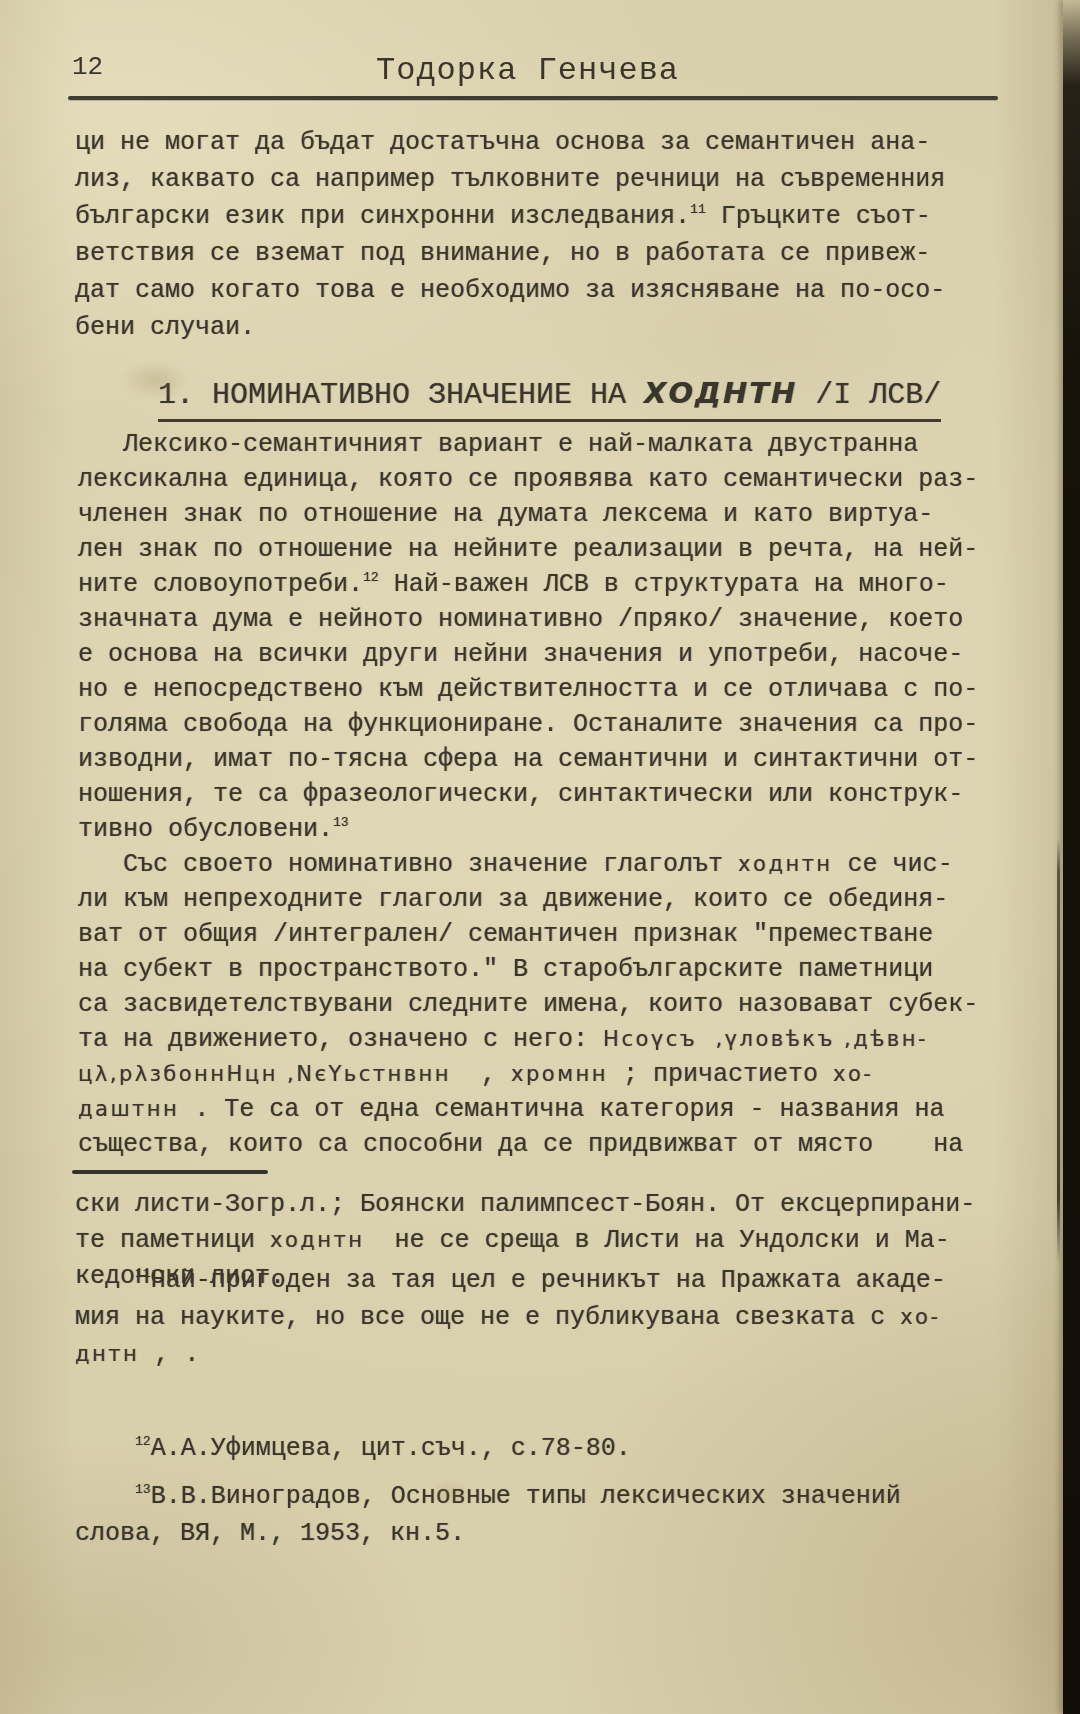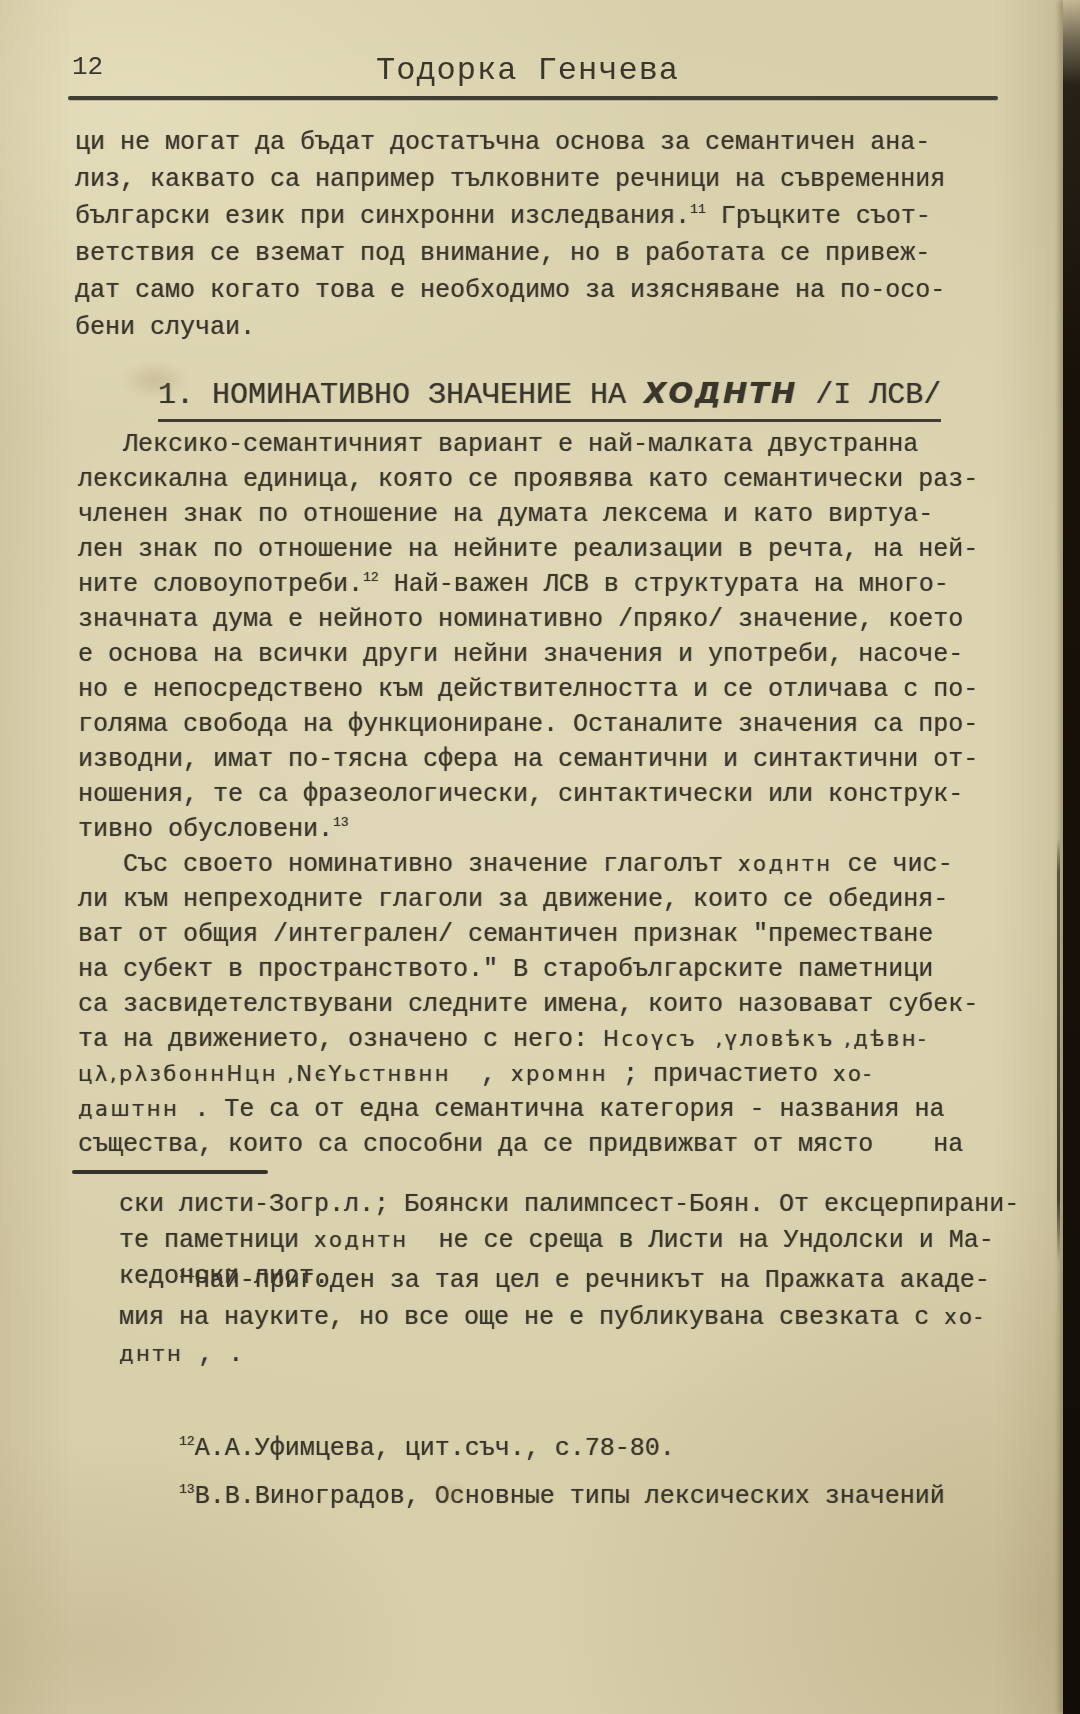--- a/index.html
+++ b/index.html
@@ -35,21 +35,21 @@
 
   #section-heading{left:158px;top:378px;font-size:30px;}
   #section-heading .tline{display:inline-block;border-bottom:3.5px solid #423c32;padding-bottom:9px;line-height:30px;}
 
   #main-text{left:78px;top:428px;font-size:25px;}
   #main-text .tline{height:35px;line-height:33px;}
 
   #footnote-separator{left:72px;top:1170px;width:196px;height:3.5px;background:#36312a;border-radius:2px;}
 
   .footnote{left:75px;font-size:25px;}
-  .footnote .tline{height:36px;line-height:33px;margin-left:44px;}
+  .footnote .tline{height:36px;line-height:33px;}
   #footnote-continuation{top:1188px;}
   #footnote-11{top:1264px;}
   #footnote-11 .tline{height:37px;}
   #footnote-12{top:1432px;text-align:right;}
   #footnote-13{top:1480px;}
   #footnote-13 .tline{height:37px;}
 
   #scan-edge-shadow{top:0;right:0;width:17px;height:100%;
     background:linear-gradient(180deg, rgba(19,14,8,0) 0%, rgba(19,14,8,0.45) 2.2%, rgba(22,16,10,0.9) 5%, #171109 22%, #120d07 100%);
     box-shadow:-4px 0 5px rgba(70,58,36,0.30);}
@@ -72,18 +72,18 @@
 
 <div class="abs textblock" id="section-heading"><div class="tline"><span class="sg-n">1. НОМИНАТИВНО ЗНАЧЕНИЕ НА </span><span class="sg-ocsh">ХОДНТН</span><span class="sg-n"> /I ЛСВ/</span></div></div>
 
 <div class="abs textblock" id="main-text"><div class="tline"><span class="sg-n">   Лексико-семантичният вариант е най-малката двустранна</span></div><div class="tline"><span class="sg-n">лексикална единица, която се проявява като семантически раз-</span></div><div class="tline"><span class="sg-n">членен знак по отношение на думата лексема и като виртуа-</span></div><div class="tline"><span class="sg-n">лен знак по отношение на нейните реализации в речта, на ней-</span></div><div class="tline"><span class="sg-n">ните словоупотреби.</span><span class="sg-sup">12</span><span class="sg-n"> Най-важен ЛСВ в структурата на много-</span></div><div class="tline"><span class="sg-n">значната дума е нейното номинативно /пряко/ значение, което</span></div><div class="tline"><span class="sg-n">е основа на всички други нейни значения и употреби, насоче-</span></div><div class="tline"><span class="sg-n">но е непосредствено към действителността и се отличава с по-</span></div><div class="tline"><span class="sg-n">голяма свобода на функциониране. Останалите значения са про-</span></div><div class="tline"><span class="sg-n">изводни, имат по-тясна сфера на семантични и синтактични от-</span></div><div class="tline"><span class="sg-n">ношения, те са фразеологически, синтактически или конструк-</span></div><div class="tline"><span class="sg-n">тивно обусловени.</span><span class="sg-sup">13</span></div><div class="tline"><span class="sg-n">   Със своето номинативно значение глаголът </span><span class="sg-ocs">ходнтн</span><span class="sg-n"> се чис-</span></div><div class="tline"><span class="sg-n">ли към непреходните глаголи за движение, които се обединя-</span></div><div class="tline"><span class="sg-n">ват от общия /интегрален/ семантичен признак "преместване</span></div><div class="tline"><span class="sg-n">на субект в пространството." В старобългарските паметници</span></div><div class="tline"><span class="sg-n">са засвидетелствувани следните имена, които назовават субек-</span></div><div class="tline"><span class="sg-n">та на движението, означено с него: </span><span class="sg-ocs">Нсоүсъ  ,үловѣкъ ,дѣвн-</span></div><div class="tline"><span class="sg-ocs">цλ,рλзбоннНцн ,NєҮьстнвнн</span><span class="sg-n">  , </span><span class="sg-ocs">хромнн</span><span class="sg-n"> ; причастието </span><span class="sg-ocs">хо-</span></div><div class="tline"><span class="sg-ocs">даштнн</span><span class="sg-n"> . Те са от една семантична категория - названия на</span></div><div class="tline"><span class="sg-n">същества, които са способни да се придвижват от място    на</span></div></div>
 
 <div class="abs" id="footnote-separator"></div>
 
 <div class="abs textblock footnote" id="footnote-continuation"><div class="tline"><span class="sg-n">ски листи-Зогр.л.; Боянски палимпсест-Боян. От ексцерпирани-</span></div><div class="tline"><span class="sg-n">те паметници </span><span class="sg-ocs">ходнтн</span><span class="sg-n">  не се среща в Листи на Ундолски и Ма-</span></div><div class="tline"><span class="sg-n">кедонски лист.</span></div></div>
 <div class="abs textblock footnote" id="footnote-11"><div class="tline"><span class="sg-n">    </span><span class="sg-sup">11</span><span class="sg-n">Най-пригоден за тая цел е речникът на Пражката акаде-</span></div><div class="tline"><span class="sg-n">мия на науките, но все още не е публикувана свезката с </span><span class="sg-ocs">хо-</span></div><div class="tline"><span class="sg-ocs">днтн</span><span class="sg-n"> , .</span></div></div>
 <div class="abs textblock footnote" id="footnote-12"><div class="tline"><span class="sg-n">    </span><span class="sg-sup">12</span><span class="sg-n">А.А.Уфимцева, цит.съч., с.78-80.</span></div></div>
-<div class="abs textblock footnote" id="footnote-13"><div class="tline"><span class="sg-n">    </span><span class="sg-sup">13</span><span class="sg-n">В.В.Виноградов, Основные типы лексических значений</span></div></div>
+<div class="abs textblock footnote" id="footnote-13"><div class="tline"><span class="sg-n">    </span><span class="sg-sup">13</span><span class="sg-n">В.В.Виноградов, Основные типы лексических значений</span></div><div class="tline"><span class="sg-n">слова, ВЯ, М., 1953, кн.5.</span></div></div>
 
 <div class="abs" id="stain-1"></div>
 <div class="abs" id="stain-2"></div>
 <div class="abs" id="crease-line"></div>
 <div class="abs" id="scan-edge-shadow"></div>
 
 </body></html>

